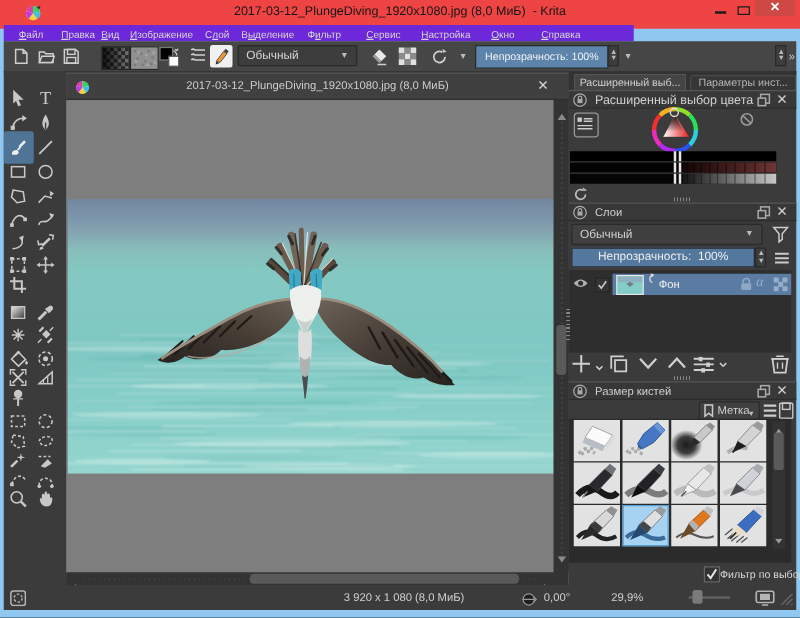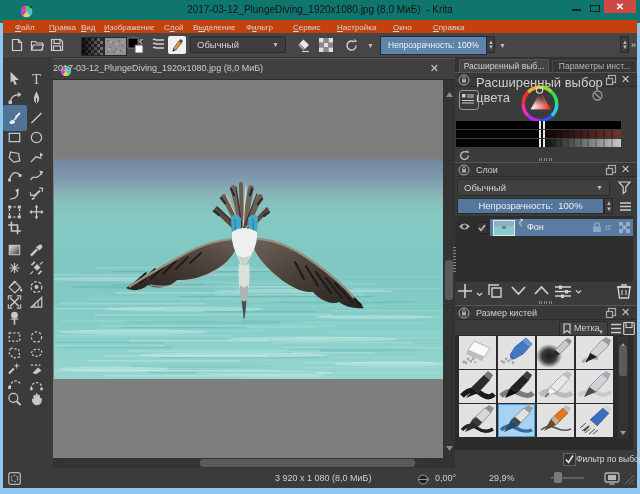--- a/index.html
+++ b/index.html
@@ -4,39 +4,39 @@
 html,body{margin:0;padding:0}
 body{width:640px;height:494px;position:relative;background:#8fc7f1;font-family:"Liberation Sans",sans-serif;overflow:hidden}
 .a{position:absolute}
 .ico svg{display:block}
 .cell{width:37px;height:33px;background:#e2e2e2;overflow:hidden}
 .cell.sel{background:#a6d3f2;outline:1px solid #5a9fd4;outline-offset:-1px}
 </style>
 </head>
 <body>
 
-<div class="a" style="left:0;top:0;width:640px;height:23px;background:#0f766e">
+<div class="a" style="left:0;top:0;width:640px;height:23px;background:#ef4444">
   <div class="a" style="left:20px;top:4px;width:13px;height:13px">
     <svg width="13" height="13" viewBox="0 0 13 13">
       <circle cx="6.5" cy="6.5" r="5.6" fill="#e8e8e8"></circle>
       <path d="M6.5 6.5 L6.5 0.9 A5.6 5.6 0 0 0 1.2 4.6 Z" fill="#e03ca8"></path>
       <path d="M6.5 6.5 L1.2 4.6 A5.6 5.6 0 0 0 3.2 11 Z" fill="#c03ce0"></path>
       <path d="M6.5 6.5 L3.2 11 A5.6 5.6 0 0 0 9.8 11 Z" fill="#f5d23c"></path>
       <path d="M6.5 6.5 L9.8 11 A5.6 5.6 0 0 0 12.1 5.1 Z" fill="#3cc0e8"></path>
       <path d="M6.5 6.5 L12.1 5.1 A5.6 5.6 0 0 0 6.5 0.9 Z" fill="#35d068"></path>
       <path d="M9.5 1.8 L12.5 0.5 L11.2 3.5 Z" fill="#2c2c2c"></path>
     </svg>
   </div>
   <div class="a" style="left:0;top:4px;width:640px;text-align:center;font-size:10px;color:#141414">2017-03-12_PlungeDiving_1920x1080.jpg (8,0 МиБ)&nbsp; - Krita</div>
   <div class="a" style="left:572px;top:9px;width:9px;height:2px;background:#1c1c1c"></div>
   <div class="a" style="left:590px;top:5px;width:8px;height:5px;border:1.5px solid #1c1c1c"></div>
   <div class="a" style="left:604px;top:0;width:32px;height:13px;background:#ce4943;color:#fff;text-align:center;font-size:10px;font-weight:bold;line-height:13px">✕</div>
 </div>
 
-<div class="a" style="left:3px;top:20px;width:634px;height:13px;background:#c2410c;color:#d6d6d6;font-size:8px">
+<div class="a" style="left:3px;top:20px;width:504px;height:13px;background:#6d28d9;color:#d6d6d6;font-size:8px">
   <span class="a" style="left:12px;top:3px"><u>Ф</u>айл</span>
   <span class="a" style="left:46px;top:3px"><u>П</u>равка</span>
   <span class="a" style="left:78px;top:3px"><u>В</u>ид</span>
   <span class="a" style="left:101px;top:3px"><u>И</u>зображение</span>
   <span class="a" style="left:161px;top:3px">С<u>л</u>ой</span>
   <span class="a" style="left:190px;top:3px">В<u>ы</u>деление</span>
   <span class="a" style="left:243px;top:3px">Ф<u>и</u>льтр</span>
   <span class="a" style="left:290px;top:3px"><u>С</u>ервис</span>
   <span class="a" style="left:334px;top:3px"><u>Н</u>астройка</span>
   <span class="a" style="left:390px;top:3px"><u>О</u>кно</span>
@@ -334,21 +334,21 @@
 
   <div class="a" style="left:0;top:1px;width:402px;height:22px;background:#404040;border-top:1px solid #555;border-bottom:1px solid #2e2e2e;box-sizing:border-box">
     <div class="a" style="left:7px;top:4px"><svg width="12" height="12" viewBox="0 0 13 13">
           <circle cx="6.5" cy="6.5" r="5.4" fill="#e8e8e8"></circle>
           <path d="M6.5 6.5 L6.5 1.1 A5.4 5.4 0 0 0 1.4 4.7 Z" fill="#e03ca8"></path>
           <path d="M6.5 6.5 L1.4 4.7 A5.4 5.4 0 0 0 3.3 10.8 Z" fill="#c03ce0"></path>
           <path d="M6.5 6.5 L3.3 10.8 A5.4 5.4 0 0 0 9.7 10.8 Z" fill="#f5d23c"></path>
           <path d="M6.5 6.5 L9.7 10.8 A5.4 5.4 0 0 0 11.9 5.1 Z" fill="#3cc0e8"></path>
           <path d="M6.5 6.5 L11.9 5.1 A5.4 5.4 0 0 0 6.5 1.1 Z" fill="#35d068"></path>
         </svg></div>
-    <div class="a" style="left:0;top:4px;width:402px;text-align:left;color:#cccccc;font-size:9px">2017-03-12_PlungeDiving_1920x1080.jpg (8,0 МиБ)</div>
+    <div class="a" style="left:0;top:4px;width:402px;text-align:center;color:#cccccc;font-size:9px">2017-03-12_PlungeDiving_1920x1080.jpg (8,0 МиБ)</div>
     <div class="a" style="right:16px;top:3px;color:#d0d0d0;font-size:11px">✕</div>
   </div>
 
   <div class="a" style="left:0;top:23px;width:390px;height:378px;background:#7e7e7e;overflow:hidden">
 
     <div class="a" style="left:1px;top:79px;width:389px;height:220px" id="photo">
       <svg width="389" height="220" viewBox="0 0 389 220">
         <defs>
           <linearGradient id="sea" x1="0" y1="0" x2="0" y2="1">
             <stop offset="0" stop-color="#71879f"></stop>
@@ -535,21 +535,21 @@
   <div class="a" style="left:0;top:0;width:182px;height:15px;background:#333"></div>
   <div class="a" style="left:4px;top:2px;width:90px;height:13px;background:#454545;border:1px solid #555;border-bottom:none;box-sizing:border-box;text-align:center;font-size:8.5px;line-height:12px;border-radius:2px 2px 0 0">Расширенный выб...</div>
   <div class="a" style="left:97px;top:3px;width:85px;height:12px;background:#363636;border:1px solid #4a4a4a;border-bottom:none;box-sizing:border-box;text-align:center;font-size:8.5px;line-height:11px;color:#b5b5b5;border-radius:2px 2px 0 0">Параметры инст...</div>
 
   <div class="a" style="left:0;top:15px;width:182px;height:15px;background:#383838;border-top:1px solid #555;border-bottom:1px solid #2c2c2c;box-sizing:border-box">
     <div class="a" style="left:3px;top:1px"><svg width="12" height="12">
           <circle cx="6" cy="6" r="5" fill="none" stroke="#aaa" stroke-width="1"></circle>
           <rect x="4" y="5.2" width="4" height="3.3" fill="#aaa"></rect>
           <path d="M4.7 5.2 v-1 a1.3 1.3 0 0 1 2.6 0 v1" fill="none" stroke="#aaa" stroke-width="1"></path>
         </svg></div>
-    <div class="a" style="left:21px;top:2px;font-size:13px">Расширенный выбор цвета</div>
+    <div class="a" style="left:21px;top:2px;font-size:10px">Расширенный выбор цвета</div>
     <div class="a" style="left:150px;top:1px"><svg width="12" height="12">
           <rect x="3.5" y="1.5" width="7" height="7" fill="none" stroke="#aaa" stroke-width="1.2"></rect>
           <rect x="1.5" y="4.5" width="6" height="6" fill="#383838" stroke="#aaa" stroke-width="1.2"></rect>
         </svg></div>
     <div class="a" style="left:166px;top:0px;font-size:11px;color:#ccc">✕</div>
   </div>
 
   <div class="a" style="left:4px;top:33px;width:18px;height:18px;border:1px solid #999;border-radius:3px"><svg width="16" height="16">
         <rect x="2" y="3" width="3.5" height="3.5" fill="#ccc"></rect>
         <path d="M7 4 h7 M7 6 h7 M2 9.5 h12 M2 12 h12" stroke="#ccc" stroke-width="1.1"></path>

